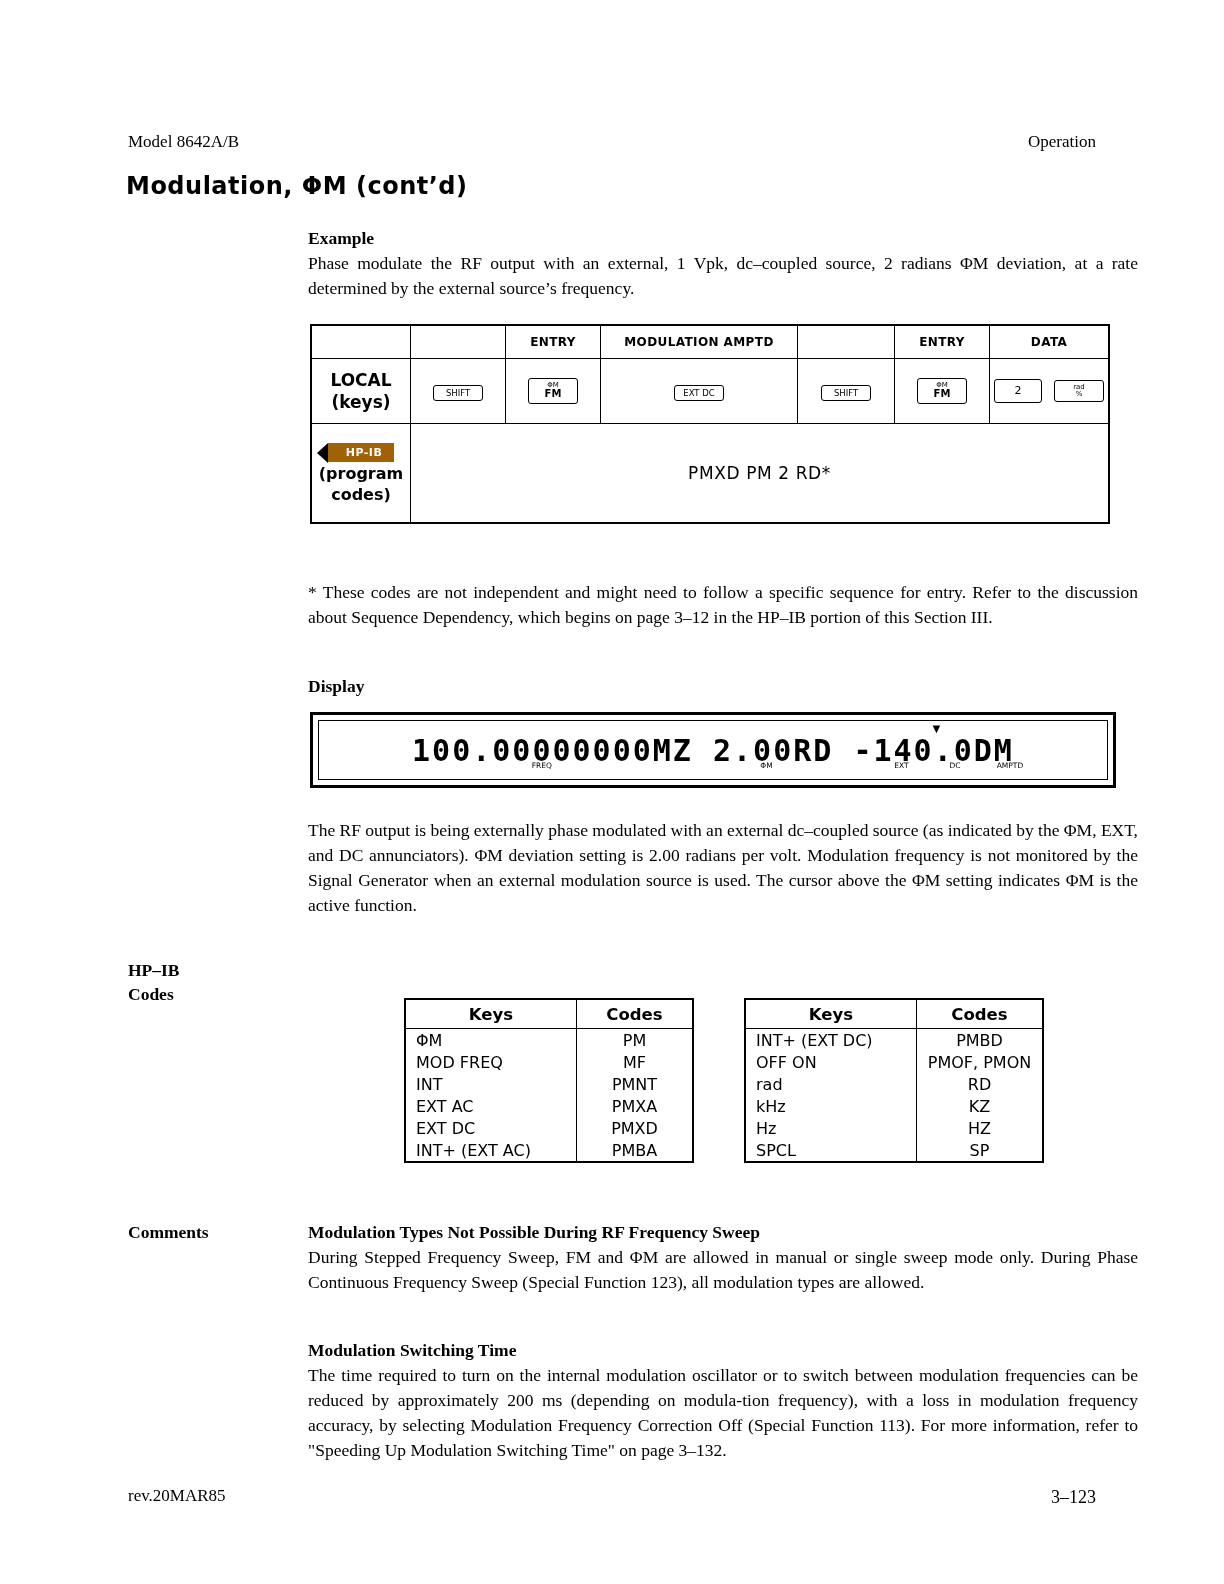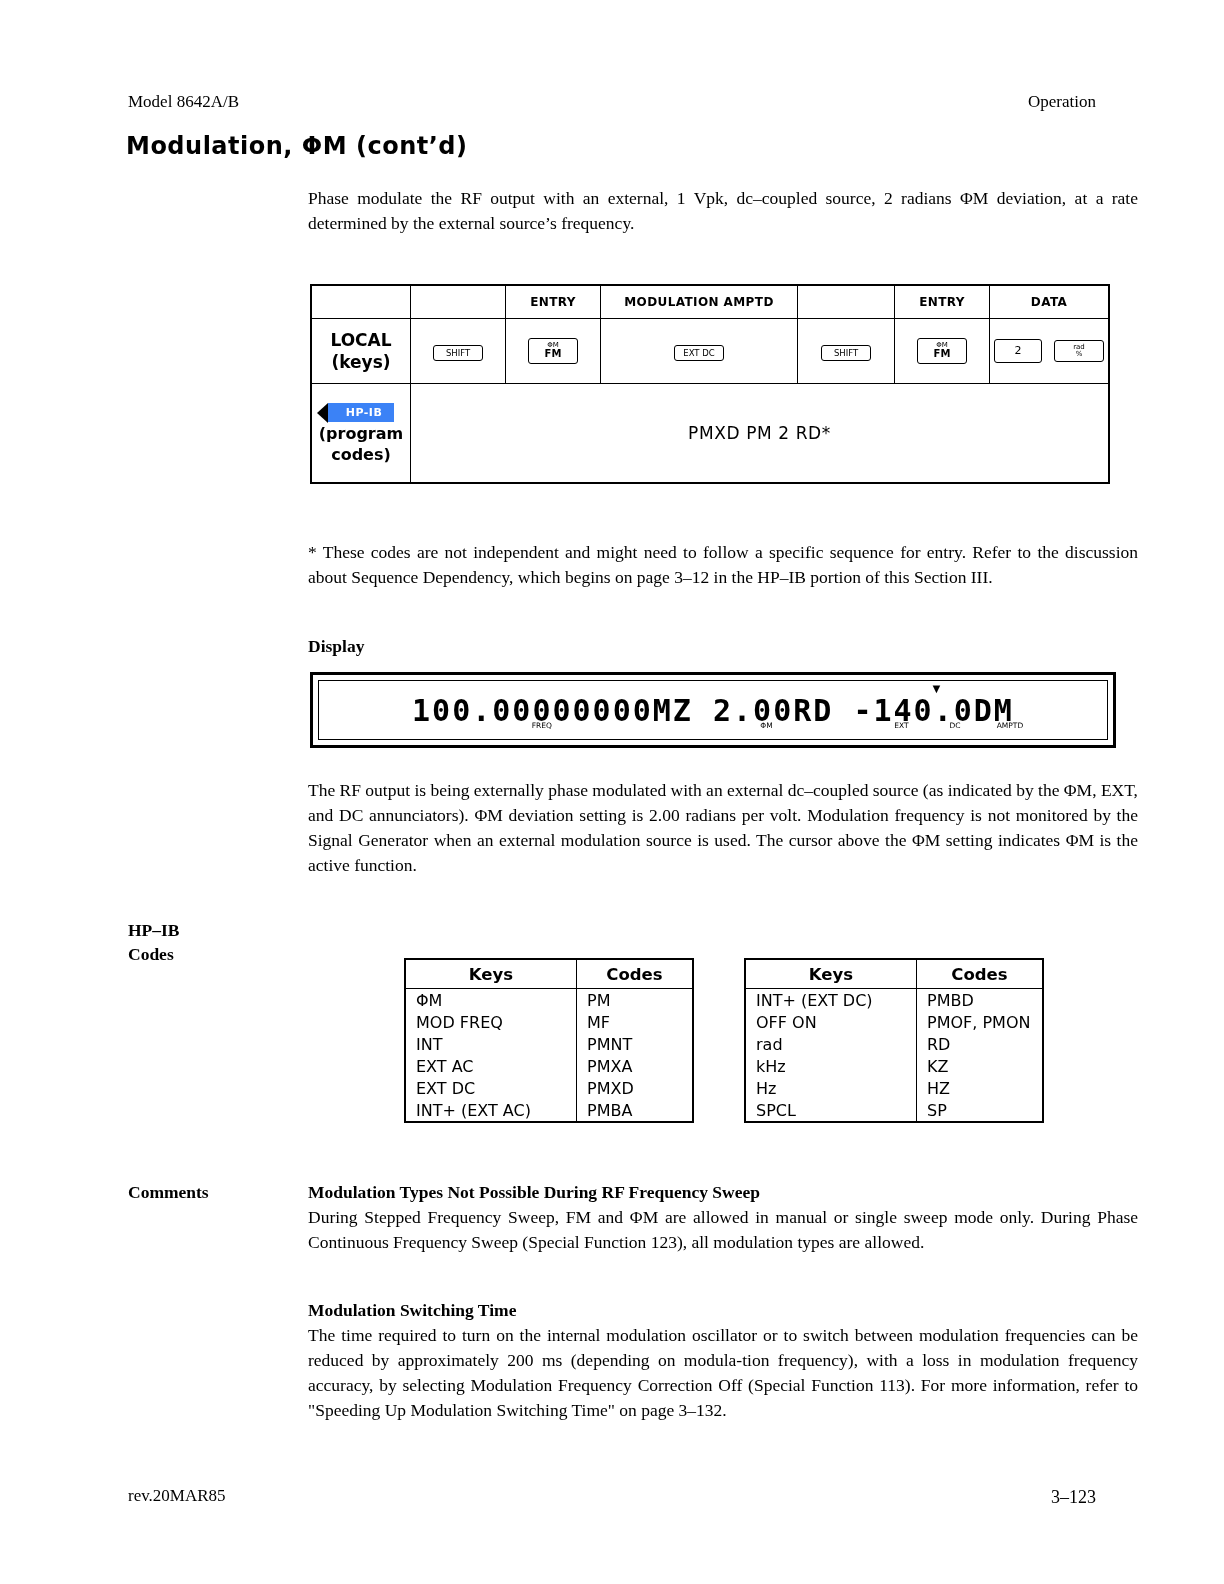--- a/index.html
+++ b/index.html
@@ -4,21 +4,21 @@
 <style>
   html, body { margin:0; padding:0; }
   body {
     width:1224px; height:1584px;
     background:#ffffff;
     font-family:"Liberation Serif", serif;
     color:#000000;
     position:relative;
     overflow:hidden;
   }
-  .page { position:absolute; inset:0; }
+  .page { position:absolute; inset:0;margin-top:40px; }
 
   
   .hdr { position:absolute; top:92px; left:128px; right:128px; height:22px; }
   .hdr .left { position:absolute; left:0; top:0; font-size:17px; }
   .hdr .right { position:absolute; right:0; top:0; font-size:17px; }
 
   .title {
     position:absolute; top:132px; left:126px;
     font-family:"DejaVu Sans", sans-serif;
     font-weight:bold; font-size:24px; letter-spacing:0.5px;
@@ -47,21 +47,21 @@
   .kbtn.big { font-size:11px; padding:5px 10px; min-width:26px; }
   .kbtn .top { font-size:7px; display:block; }
   .kbtn .bot { display:block; font-size:10px; font-weight:bold;text-align:center; }
   .kbtn .stk { display:block; font-size:7px; }
   .twobtn { display:flex; gap:12px; justify-content:center; align-items:center; }
 
   
   .hpib-cell { height:96px; }
   .arrow-wrap { display:flex; flex-direction:column; align-items:center; justify-content:center; gap:2px; }
   .arrow {
-    position:relative; display:inline-block; background:#3b82f6; color:#fff;
+    position:relative; display:inline-block; background:#a16207; color:#fff;
     font-family:"DejaVu Sans", sans-serif; font-weight:bold; font-size:11px;
     padding:3px 12px 3px 18px; letter-spacing:0.5px;
   }
   .arrow:before {
     content:""; position:absolute; left:-11px; top:0; width:0; height:0;
     border-top:10px solid transparent; border-bottom:10px solid transparent;
     border-right:11px solid #000;
   }
   .prog-label { font-weight:bold; font-size:16px; line-height:19px; text-align:center; }
   .codes-cell { font-family:"DejaVu Sans", sans-serif; font-size:17px; letter-spacing:0.6px; }
@@ -86,39 +86,40 @@
 
   
   .codetable {
     position:absolute; border:2px solid #000; border-collapse:collapse;
     font-family:"DejaVu Sans", sans-serif; font-size:16px;
   }
   .codetable th {
     border:1.5px solid #000; font-weight:bold; font-size:16.5px; height:28px; padding:0 10px;
   }
   .codetable td { border-left:1.5px solid #000; border-right:1.5px solid #000; height:22px; padding:0 10px; }
-  .codetable td.c { text-align:left; }
+  .codetable td.c { text-align:center; }
   .codetable tr:last-child td { border-bottom:1.5px solid #000; }
 
   .footer-left { position:absolute; left:128px; bottom:78px; font-size:17px; }
   .footer-right { position:absolute; right:128px; bottom:76px; font-size:18px; }
 </style>
 </head>
 <body>
 
 <div class="page">
 
   <div class="hdr">
     <div class="left">Model 8642A/B</div>
     <div class="right">Operation</div>
   </div>
 
   <div class="title">Modulation, ΦM (cont’d)</div>
 
   <div class="blk" style="left:308px; top:186px; width:830px;">
+    <div class="sub">Example</div>
     <div>Phase modulate the RF output with an external, 1 Vpk, dc–coupled source, 2 radians ΦM deviation, at a rate determined by the external source’s frequency.</div>
   </div>
 
   <table class="keytable">
     <tbody>
         <tr class="kt-hdr">
       <td style="width:96px;"></td>
       <td style="width:92px;"></td>
       <td style="width:92px;">ENTRY</td>
       <td style="width:194px;">MODULATION AMPTD</td>

